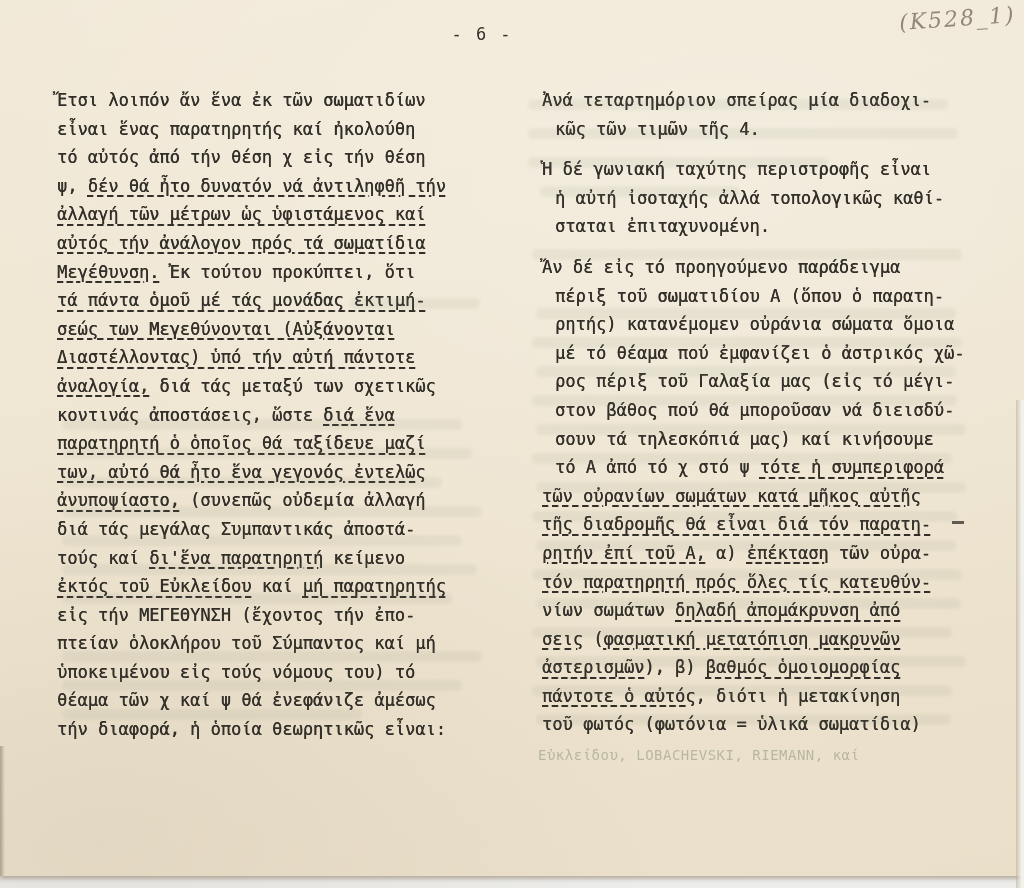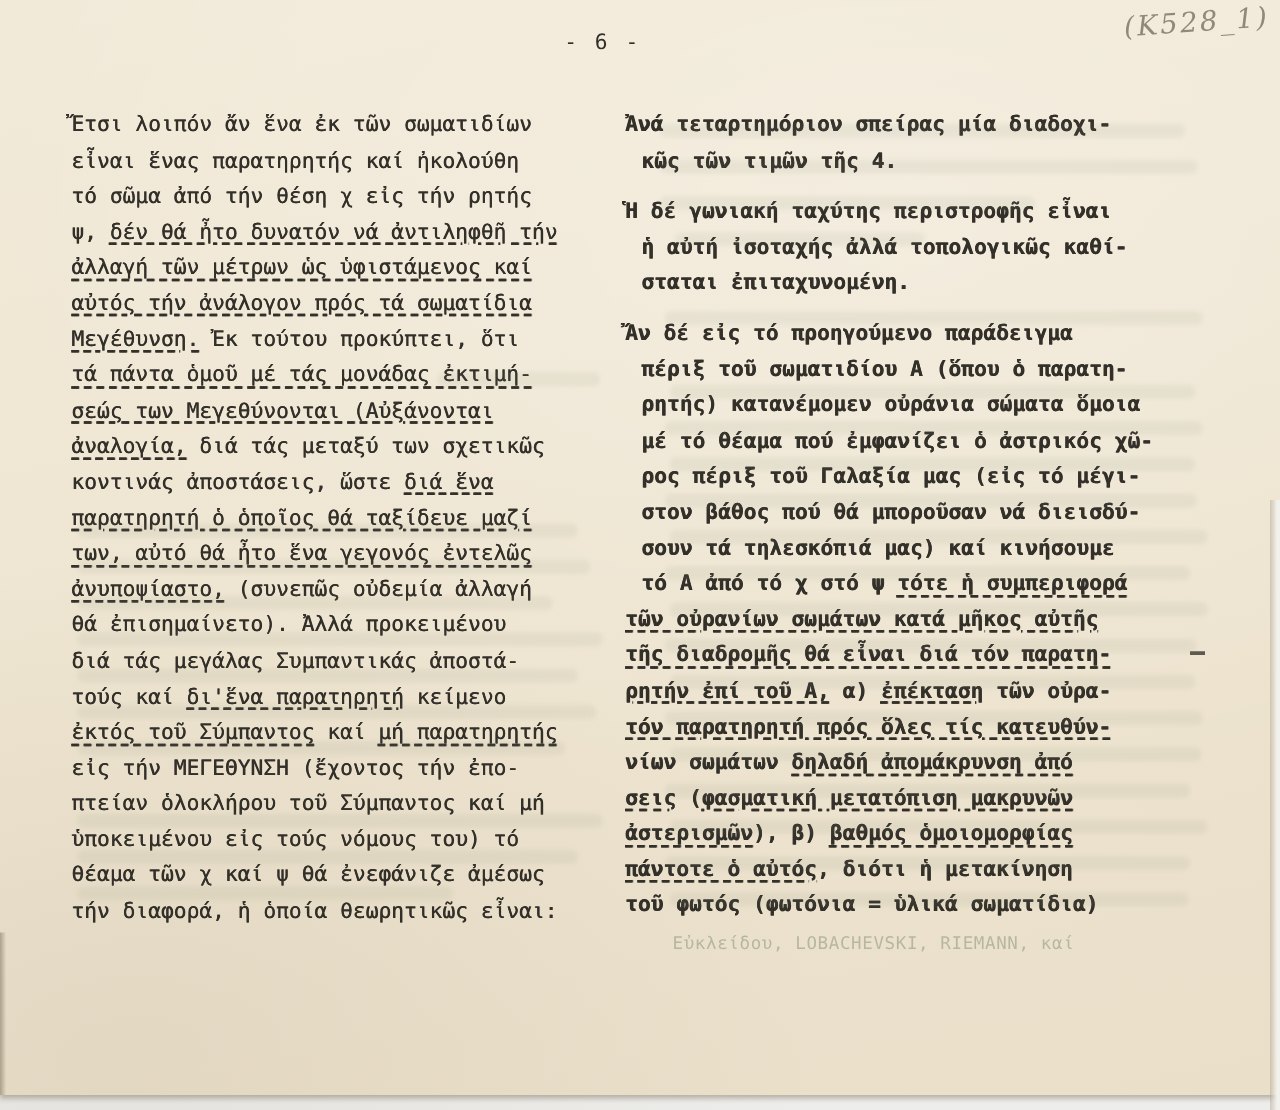--- a/index.html
+++ b/index.html
@@ -39,21 +39,21 @@
     position:absolute;top:6px;right:8px;
     font-family:"DejaVu Serif",serif;font-style:italic;
     font-size:22px;letter-spacing:2px;
     color:var(--pencil,#918878);
     transform:rotate(-4deg);
   }
 
   .col{position:absolute;top:86px;font-size:17px;line-height:28.6px;
        text-shadow:0.3px 0 0 currentColor;}
   .col-left{left:57px;width:440px;}
-  .col-right{left:500px;width:465px;font-weight:bold;}
+  .col-right{left:542px;width:465px;}
   .para{margin:0 0 12px 0;}
   .col-left .para{margin:0;}
   .line{height:28.6px;white-space:pre;}
   .line.ind{padding-left:13px;}
   .u{
     text-decoration:underline;
     text-decoration-style:dashed;
     text-decoration-thickness:1.7px;
     text-underline-offset:4px;
   }
@@ -81,36 +81,36 @@
   <div class="paper"></div>
   <div class="paper-grain"></div>
 
   <div class="pagenum">- 6 -</div>
   <div class="annotation">(Κ528_1)</div>
 
   <div class="col col-left" id="col-left">
       <div class="para">
         <div class="line"><span>Ἔτσι λοιπόν ἄν ἕνα ἐκ τῶν σωματιδίων</span></div>
         <div class="line"><span>εἶναι ἕνας παρατηρητής καί ἠκολούθη</span></div>
-        <div class="line"><span>τό σῶμα ἀπό τήν θέση χ εἰς τήν ρητής</span></div>
+        <div class="line"><span>τό αὐτός ἀπό τήν θέση χ εἰς τήν θέση</span></div>
         <div class="line"><span>ψ, </span><span class="u">δέν θά ἦτο δυνατόν νά ἀντιληφθῆ τήν</span></div>
         <div class="line"><span class="u">ἀλλαγή τῶν μέτρων ὡς ὑφιστάμενος καί</span></div>
         <div class="line"><span class="u">αὐτός τήν ἀνάλογον πρός τά σωματίδια</span></div>
         <div class="line"><span class="u">Μεγέθυνση.</span><span> Ἐκ τούτου προκύπτει, ὅτι</span></div>
         <div class="line"><span class="u">τά πάντα ὁμοῦ μέ τάς μονάδας ἐκτιμή-</span></div>
         <div class="line"><span class="u">σεώς των Μεγεθύνονται (Αὐξάνονται</span></div>
+        <div class="line"><span class="u">Διαστέλλοντας) ὑπό τήν αὐτή πάντοτε</span></div>
         <div class="line"><span class="u">ἀναλογία,</span><span> διά τάς μεταξύ των σχετικῶς</span></div>
         <div class="line"><span>κοντινάς ἀποστάσεις, ὥστε </span><span class="u">διά ἕνα</span></div>
         <div class="line"><span class="u">παρατηρητή ὁ ὁποῖος θά ταξίδευε μαζί</span></div>
         <div class="line"><span class="u">των, αὐτό θά ἦτο ἕνα γεγονός ἐντελῶς</span></div>
         <div class="line"><span class="u">ἀνυποψίαστο,</span><span> (συνεπῶς οὐδεμία ἀλλαγή</span></div>
-        <div class="line"><span>θά ἐπισημαίνετο). Ἀλλά προκειμένου</span></div>
         <div class="line"><span>διά τάς μεγάλας Συμπαντικάς ἀποστά-</span></div>
         <div class="line"><span>τούς καί </span><span class="u">δι'ἕνα παρατηρητή</span><span> κείμενο</span></div>
-        <div class="line"><span class="u">ἐκτός τοῦ Σύμπαντος</span><span> καί </span><span class="u">μή παρατηρητής</span></div>
+        <div class="line"><span class="u">ἐκτός τοῦ Εὐκλείδου</span><span> καί </span><span class="u">μή παρατηρητής</span></div>
         <div class="line"><span>εἰς τήν ΜΕΓΕΘΥΝΣΗ (ἔχοντος τήν ἐπο-</span></div>
         <div class="line"><span>πτείαν ὁλοκλήρου τοῦ Σύμπαντος καί μή</span></div>
         <div class="line"><span>ὑποκειμένου εἰς τούς νόμους του) τό</span></div>
         <div class="line"><span>θέαμα τῶν χ καί ψ θά ἐνεφάνιζε ἀμέσως</span></div>
         <div class="line"><span>τήν διαφορά, ἡ ὁποία θεωρητικῶς εἶναι:</span></div>
       </div>
     </div>
   <div class="col col-right" id="col-right">
       <div class="para">
         <div class="line"><span>Ἀνά τεταρτημόριον σπείρας μία διαδοχι-</span></div>

